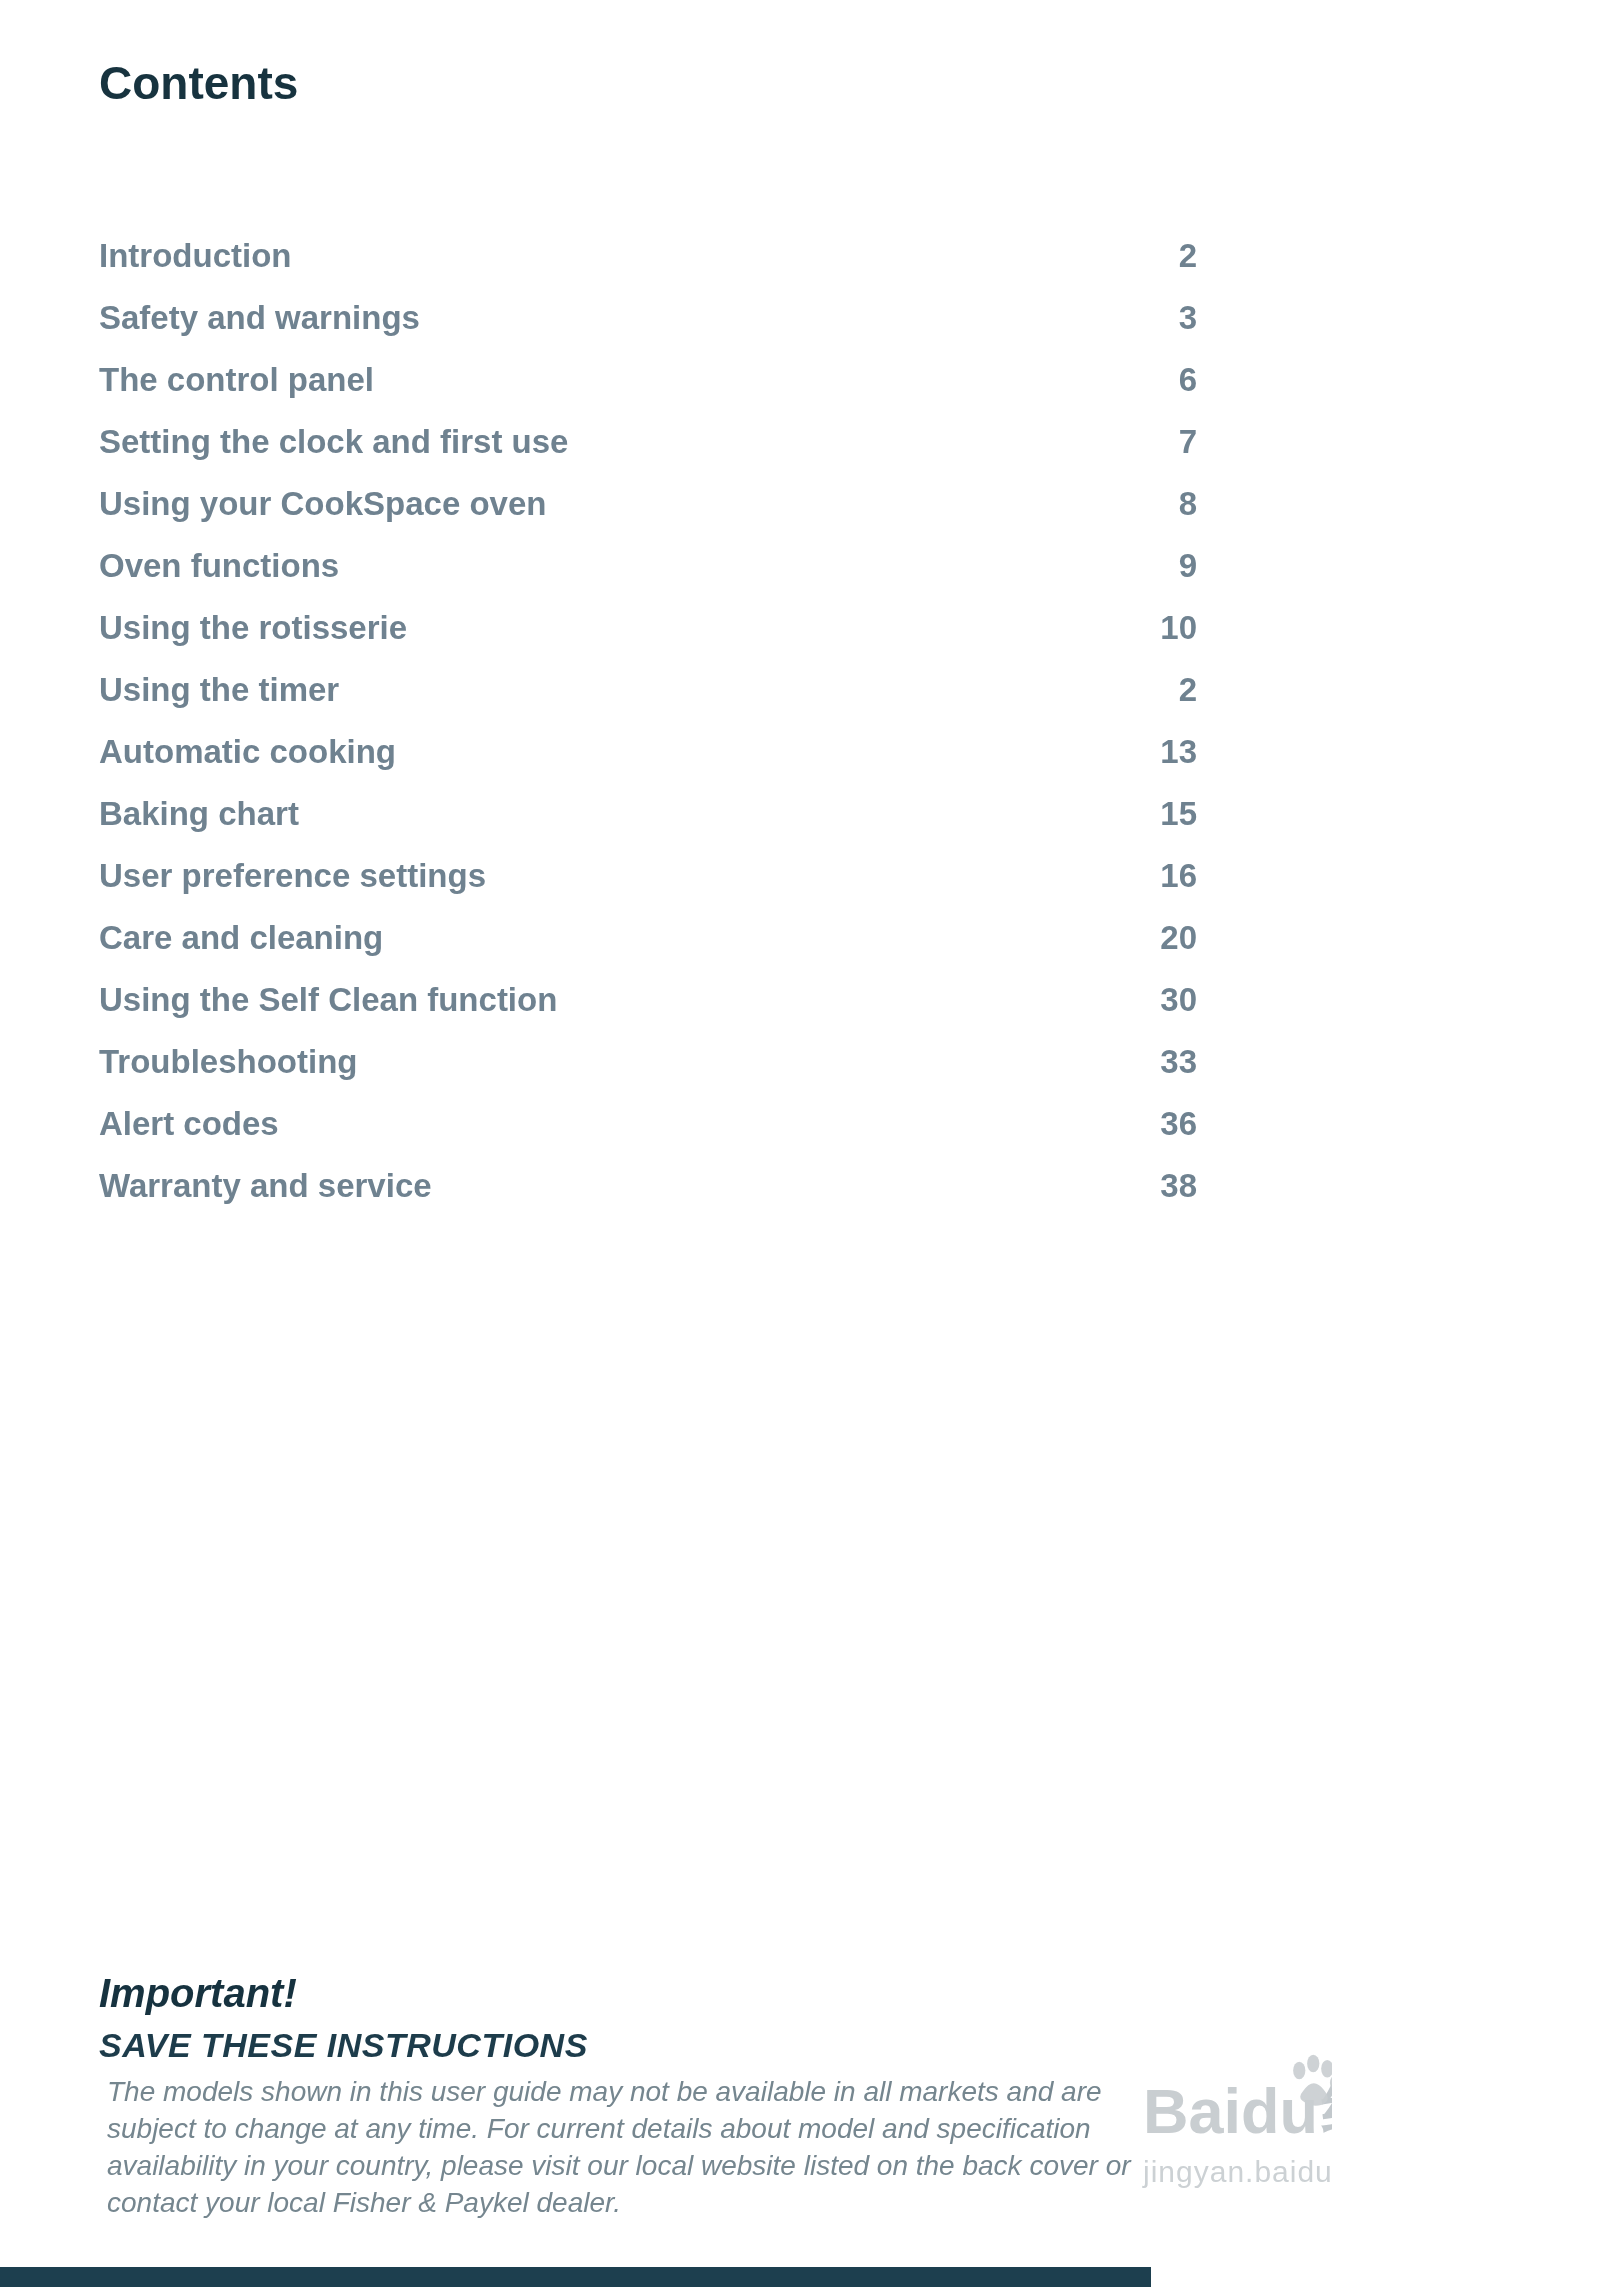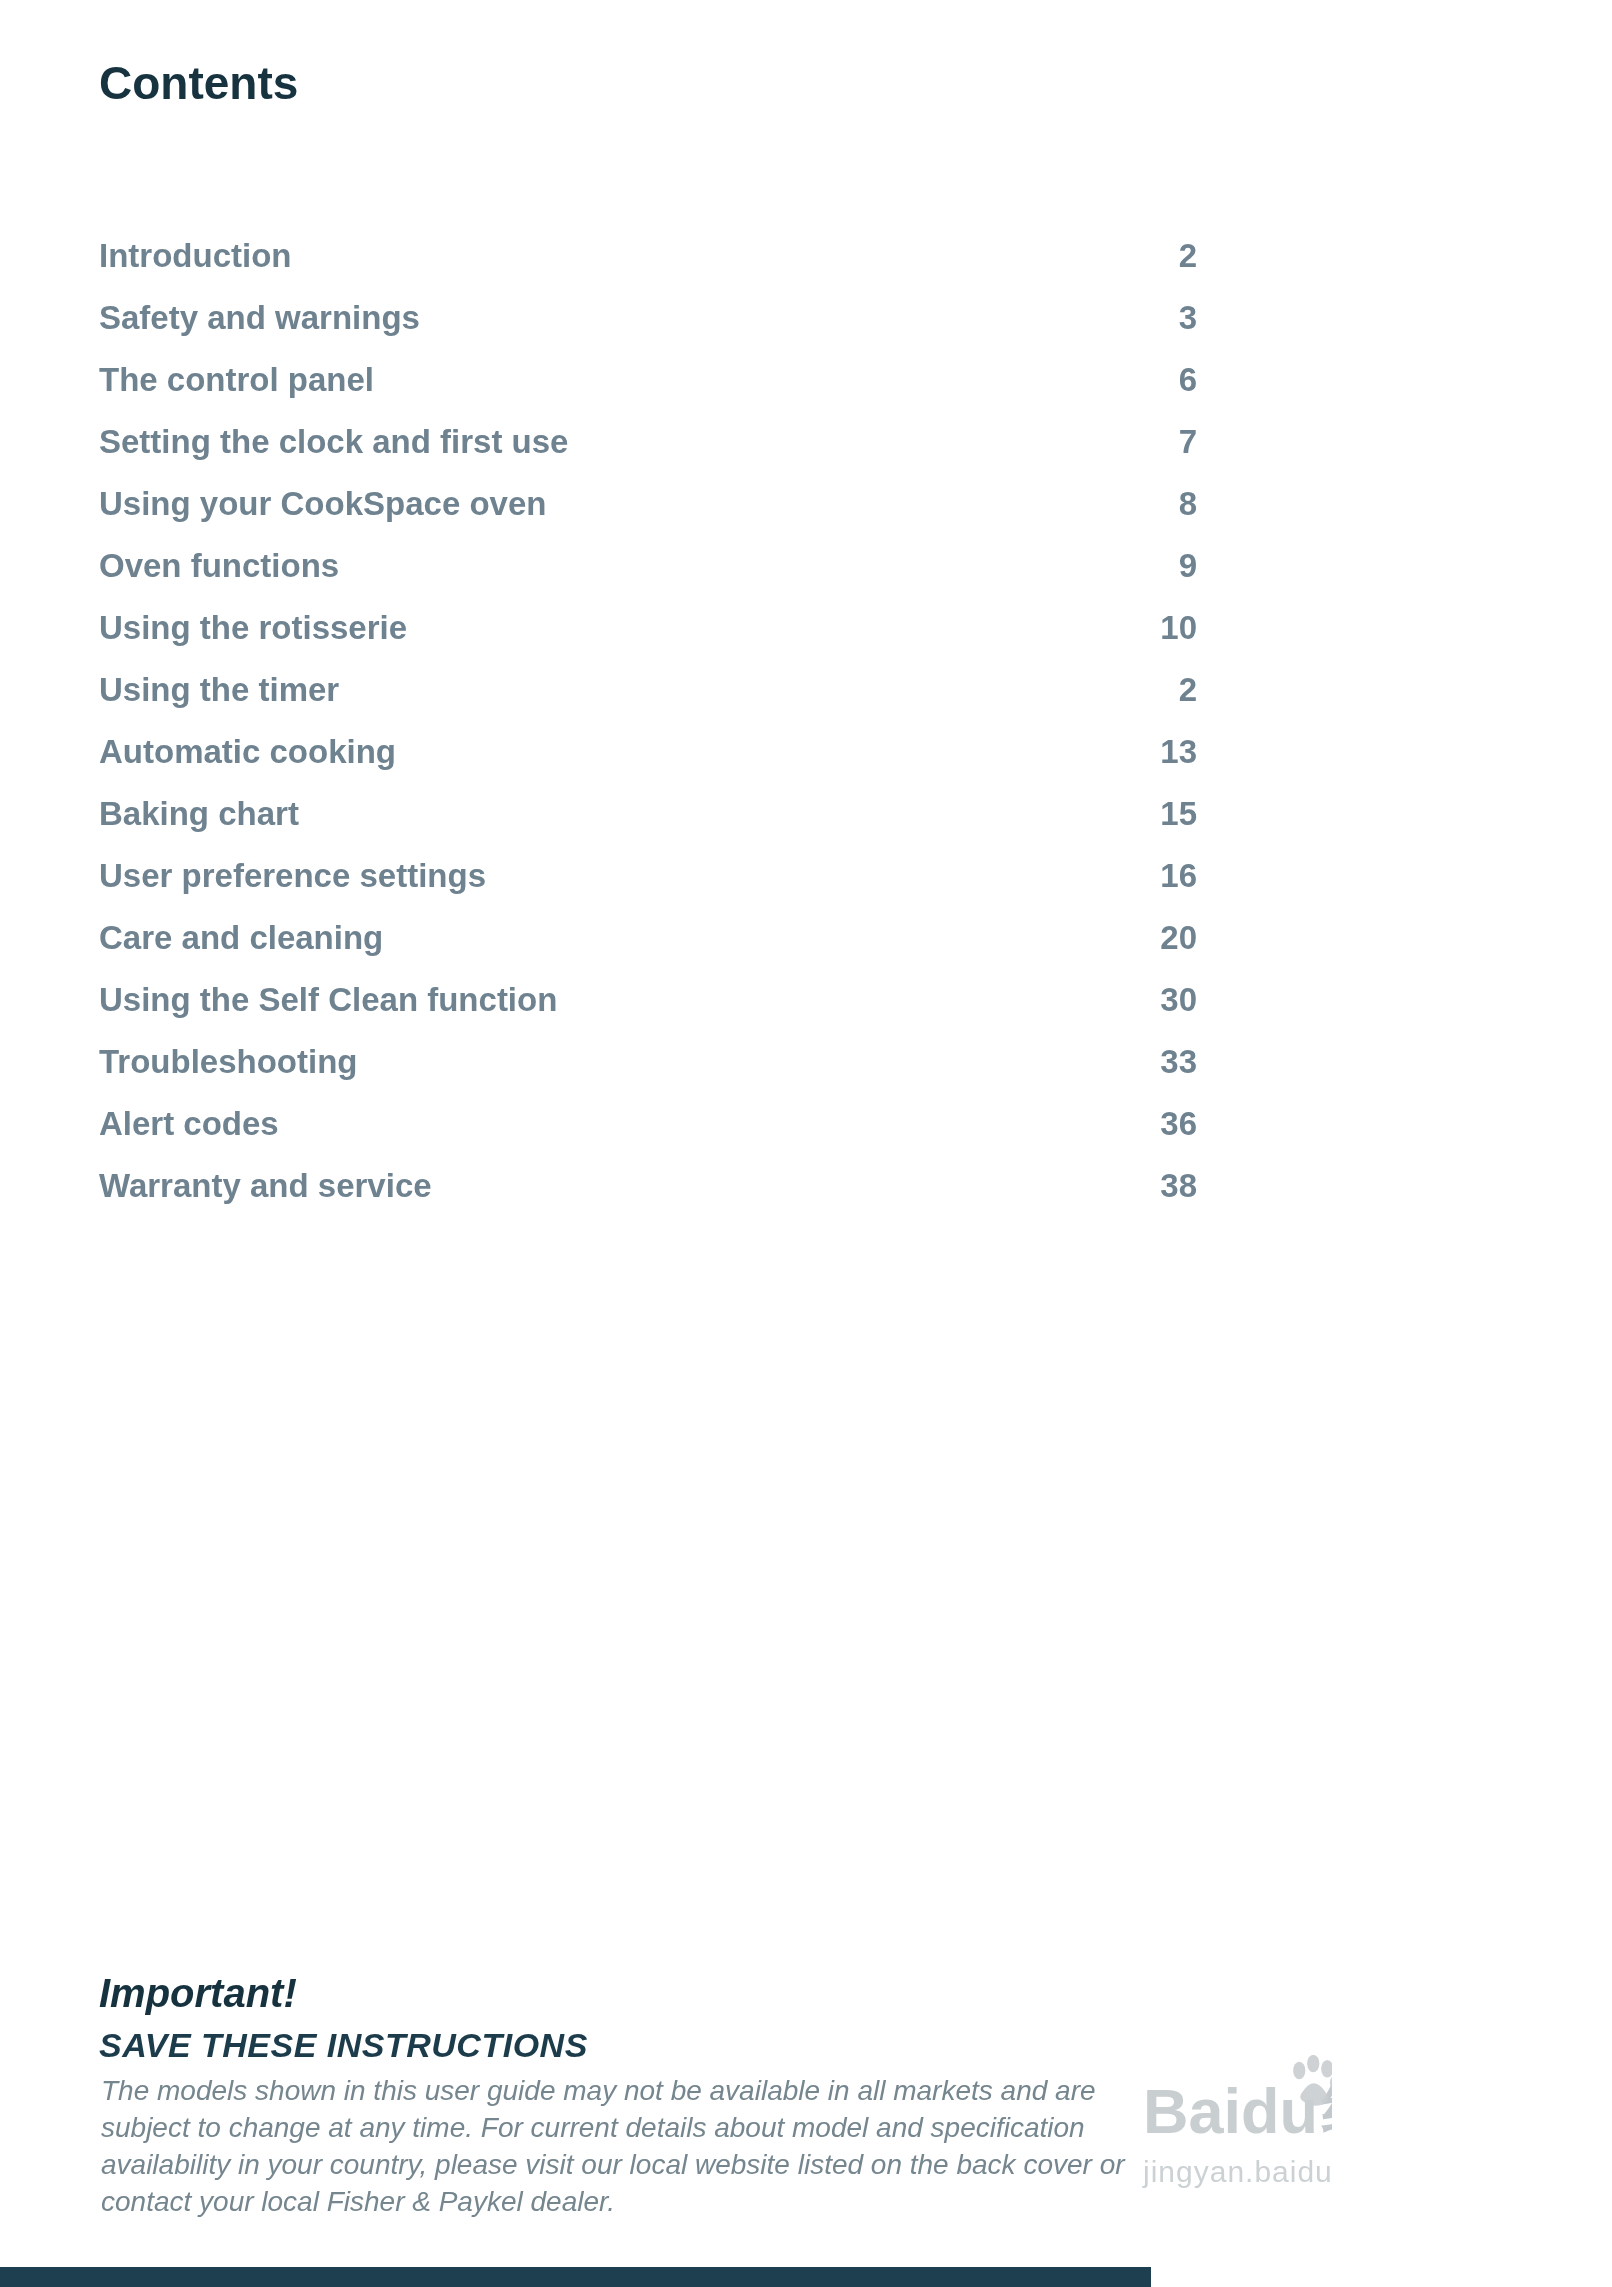--- a/index.html
+++ b/index.html
@@ -88,21 +88,21 @@
     font-style: italic;
     color: #1d3c4b;
     margin: 0 0 7.7px 0;
     letter-spacing: 0.5px;
   }
   .footer-note {
     font-size: 28px;
     font-style: italic;
     color: #75868f;
     line-height: 37px;
-    margin: 2px;
+    margin: 8px;
   }
 
   
   .watermark {
     position: absolute;
     left: 1143px;
     top: 2080px;
     width: 452px;
     color: #c6cccf;
     user-select: none;

